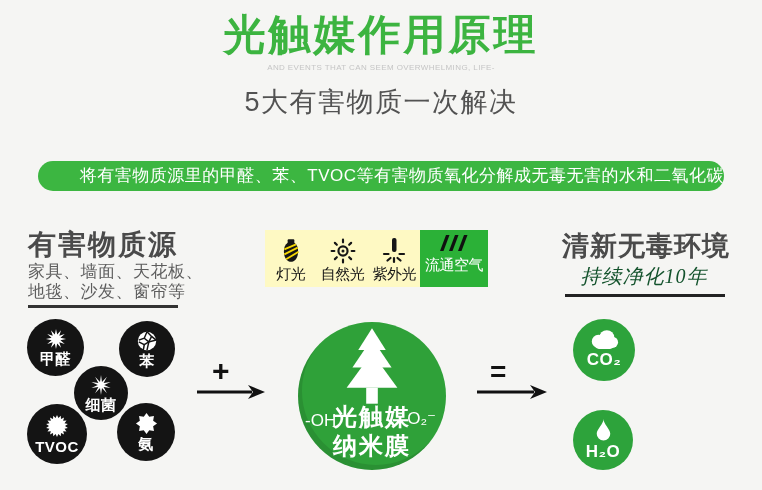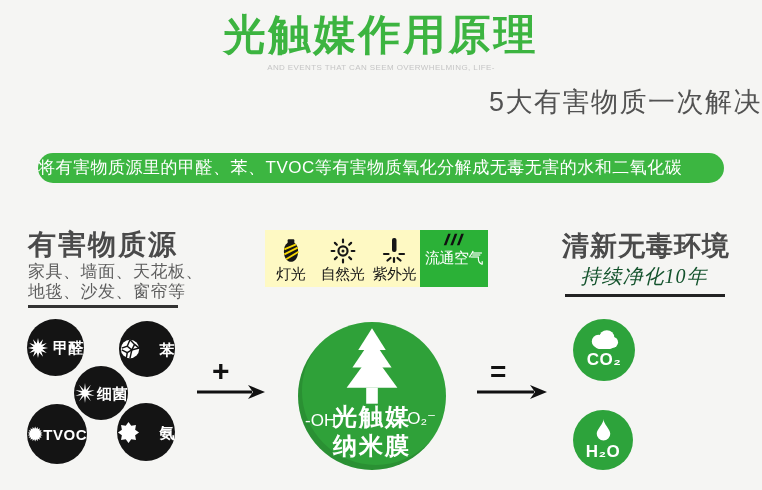--- a/index.html
+++ b/index.html
@@ -5,35 +5,35 @@
   * { margin:0; padding:0; box-sizing:border-box; }
   html,body { background:#e9e9e7; }
   body { font-family:"Liberation Sans","DejaVu Sans",sans-serif; }
   .stage { position:relative; width:762px; height:490px; background:#f5f5f3; overflow:hidden; margin:0 auto; }
 
   
   .title { position:absolute; top:7px; left:0; width:100%; text-align:center;
            font-size:42px; font-weight:bold; color:#3cb440; letter-spacing:3px; }
   .tagline { position:absolute; top:63px; left:0; width:100%; text-align:center;
              font-size:8px; line-height:10px; color:#c5c5c5; letter-spacing:.4px; }
-  .subtitle { position:absolute; top:84px; left:0; width:100%; text-align:right;
+  .subtitle { position:absolute; top:84px; left:0; width:100%; text-align:center;
               font-size:27px; color:#525252; letter-spacing:1.5px; }
-  .banner { position:absolute; left:38px; top:153px; width:686px; height:30px;
+  .banner { position:absolute; left:38px; top:161px; width:686px; height:30px;
             background:#3cb641; border-radius:15px; color:#fff; font-size:17px;
-            line-height:30px; text-align:left; letter-spacing:.5px; }
+            line-height:30px; text-align:right; letter-spacing:.5px; }
 
   
   .src-heading { position:absolute; left:28px; top:226px; font-size:28px; font-weight:bold;
                  color:#4a4a4a; letter-spacing:2px; }
   .src-desc { position:absolute; left:28px; top:263px; font-size:17px; color:#5e5e5e;
               line-height:20px; letter-spacing:.5px;font-family:Liberation Mono, monospace; }
   .src-underline { position:absolute; left:28px; top:305px; width:150px; height:3px; background:#333; }
 
   .pollutant { position:absolute; border-radius:50%; background:#141414; color:#fff;
-               display:flex; flex-direction:row; align-items:center; justify-content:space-between; }
+               display:flex; flex-direction:column; align-items:center; justify-content:center; }
   .pollutant .plabel { font-weight:bold; font-size:15px; line-height:17px; letter-spacing:.5px; }
   .p-formaldehyde { left:27px;  top:319px; width:57px; height:57px; }
   .p-benzene      { left:119px; top:321px; width:56px; height:56px; }
   .p-bacteria     { left:74px;  top:366px; width:54px; height:54px; z-index:2; }
   .p-tvoc         { left:27px;  top:404px; width:60px; height:60px; }
   .p-ammonia      { left:117px; top:403px; width:58px; height:58px; }
 
   
   .op { position:absolute; color:#111; font-weight:600; }
   .op-plus { left:212px; top:354px; font-size:30px; }
@@ -43,22 +43,22 @@
   .arrow-2 { left:477px; top:384px; }
 
   
   .lightbox { position:absolute; left:265px; top:230px; width:155px; height:57px;
               background:#fef9c3; display:flex; }
   .light-item { flex:1; display:flex; flex-direction:column; align-items:center;
                 justify-content:flex-end; padding-bottom:3px; }
   .light-item svg { margin-bottom:1px; }
   .light-label { font-size:15px; color:#161616; letter-spacing:-.5px; white-space:nowrap; }
   .airbox { position:absolute; left:420px; top:230px; width:68px; height:57px; background:#2bb137;
-            display:flex; flex-direction:column; align-items:center; justify-content:flex-end;
-            padding-bottom:19px; }
+            display:flex; flex-direction:column; align-items:center; 
+            padding-bottom:3px; }
   .air-label { font-size:15px; color:#fff; letter-spacing:-.5px; white-space:nowrap; }
 
   
   .bigcircle { position:absolute; left:298px; top:322px; width:148px; height:148px;
                border-radius:50%; background:#2fa139;
                box-shadow:inset 4px -5px 0 rgba(0,0,0,.10); }
   .tree { position:absolute; left:50%; top:6px; transform:translateX(-50%); }
   .formula { position:absolute; color:#fff; font-size:17px;margin-top:28px; }
   .formula-left { left:7px; top:61px; }
   .formula-right { right:10px; top:58px; }

